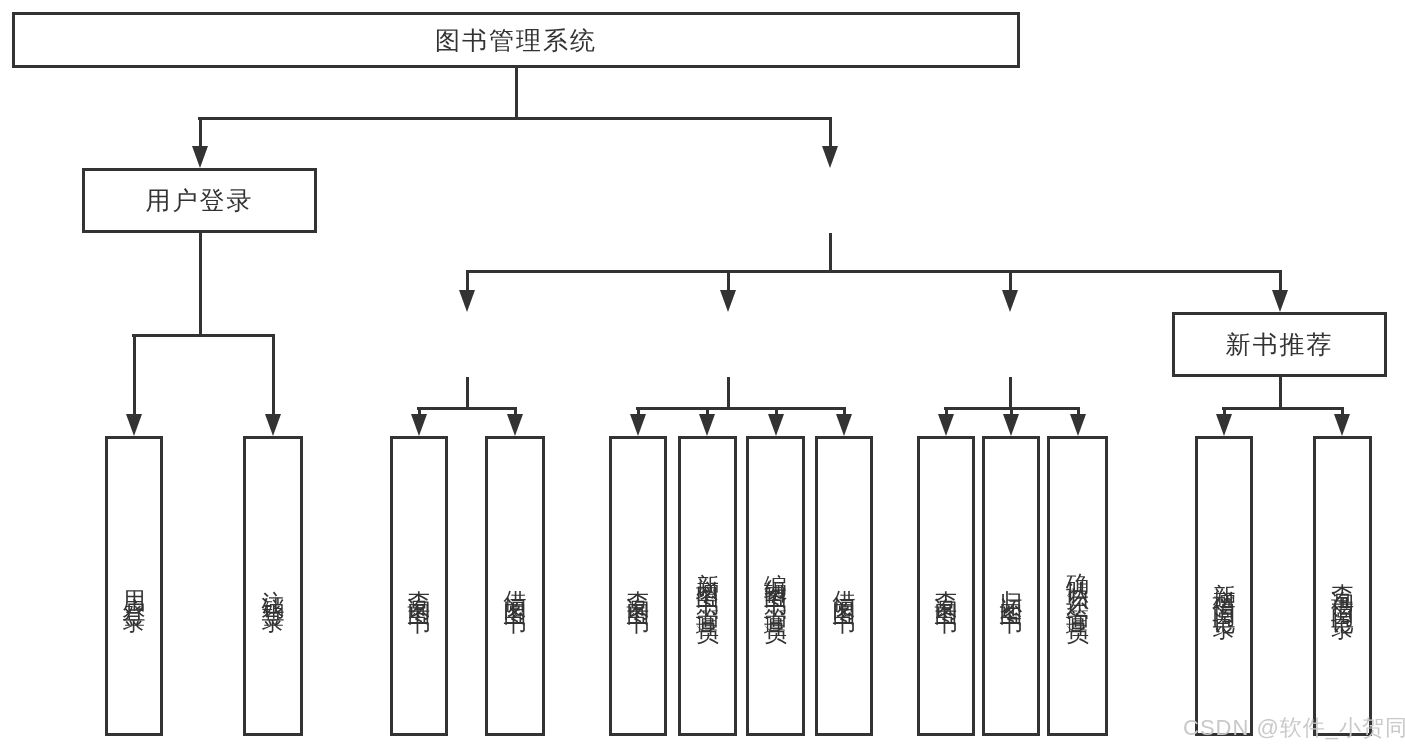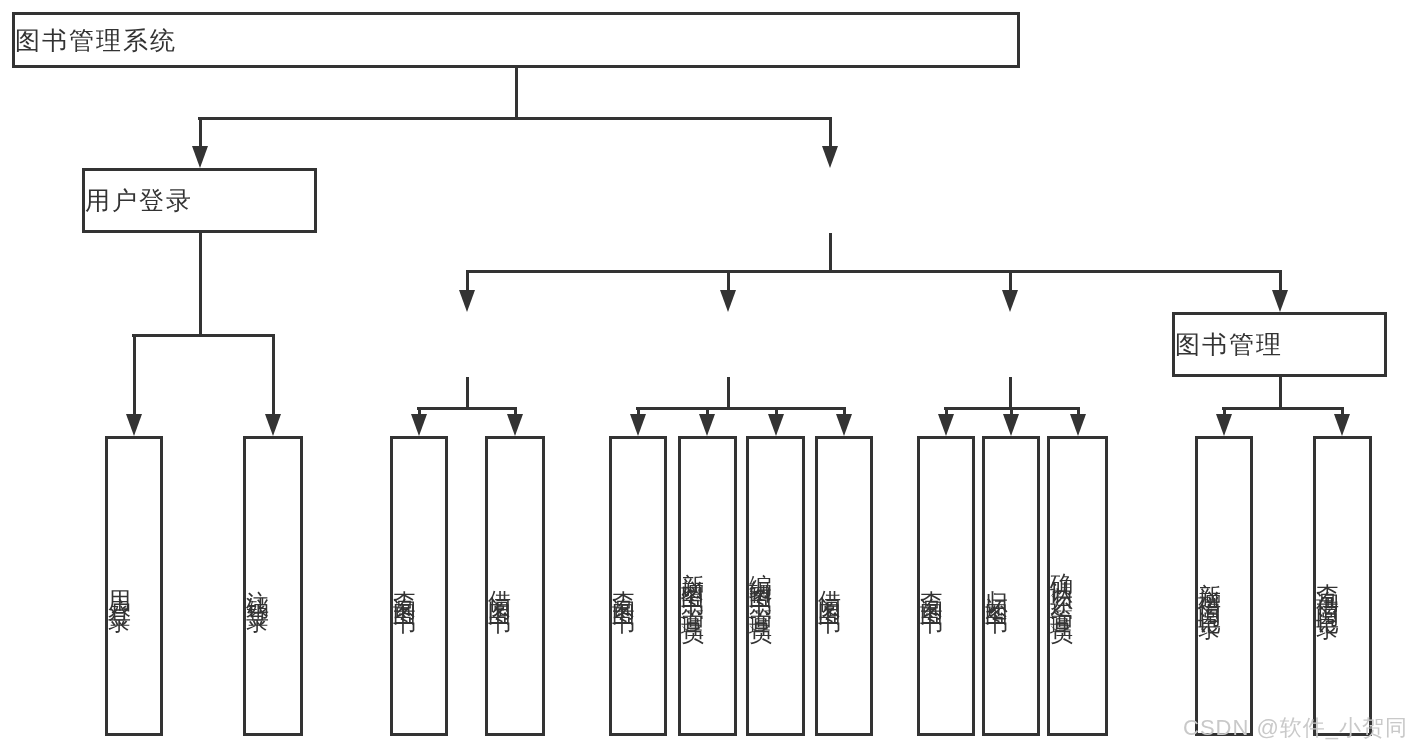--- a/index.html
+++ b/index.html
@@ -12,21 +12,21 @@
     font-family: "Liberation Sans", "DejaVu Sans", sans-serif;
     color: #333333;
   }
   .box {
     position: absolute;
     box-sizing: border-box;
     border: 3px solid #333333;
     background: #ffffff;
     display: flex;
     align-items: center;
-    justify-content: flex-start;
+    justify-content: center;
   }
   .hlabel {
     font-size: 25px;
     letter-spacing: 2px;
     white-space: nowrap;
   }
   .vtext {
     writing-mode: vertical-rl;
     text-orientation: mixed;
     font-size: 23px;
@@ -86,21 +86,21 @@
   <div class="vline" style="left:466px;  top:270px; height:22px;"></div>
   <div class="arrow" style="left:459px;  top:290px;"></div>
   <div class="vline" style="left:727px;  top:270px; height:22px;"></div>
   <div class="arrow" style="left:720px;  top:290px;"></div>
   <div class="vline" style="left:1009px; top:270px; height:22px;"></div>
   <div class="arrow" style="left:1002px; top:290px;"></div>
   <div class="vline" style="left:1279px; top:270px; height:22px;"></div>
   <div class="arrow" style="left:1272px; top:290px;"></div>
 
   <div class="box" style="left:1172px; top:312px; width:215px; height:65px;">
-    <span class="hlabel">图书管理</span>
+    <span class="hlabel">新书推荐</span>
   </div>
 
   <div class="vline" style="left:466px; top:377px; height:32px;"></div>
   <div class="hline" style="left:417px; top:407px; width:99px;"></div>
   <div class="vline" style="left:418px; top:407px; height:9px;"></div>
   <div class="arrow" style="left:411px; top:414px;"></div>
   <div class="vline" style="left:514px; top:407px; height:9px;"></div>
   <div class="arrow" style="left:507px; top:414px;"></div>
 
   <div class="vline" style="left:727px; top:377px; height:32px;"></div>

